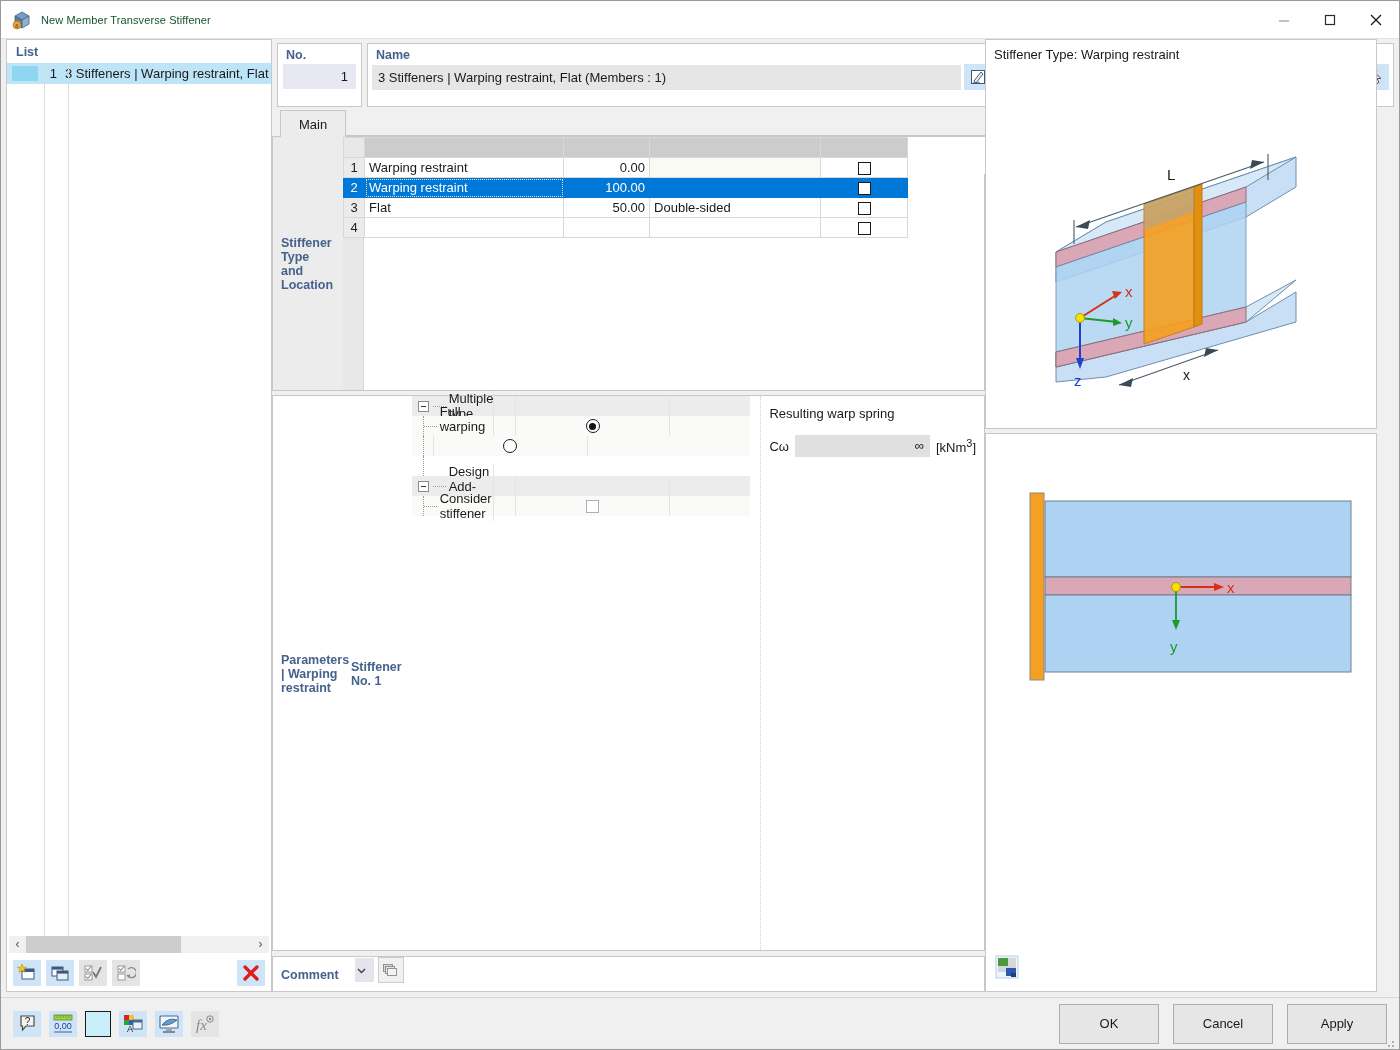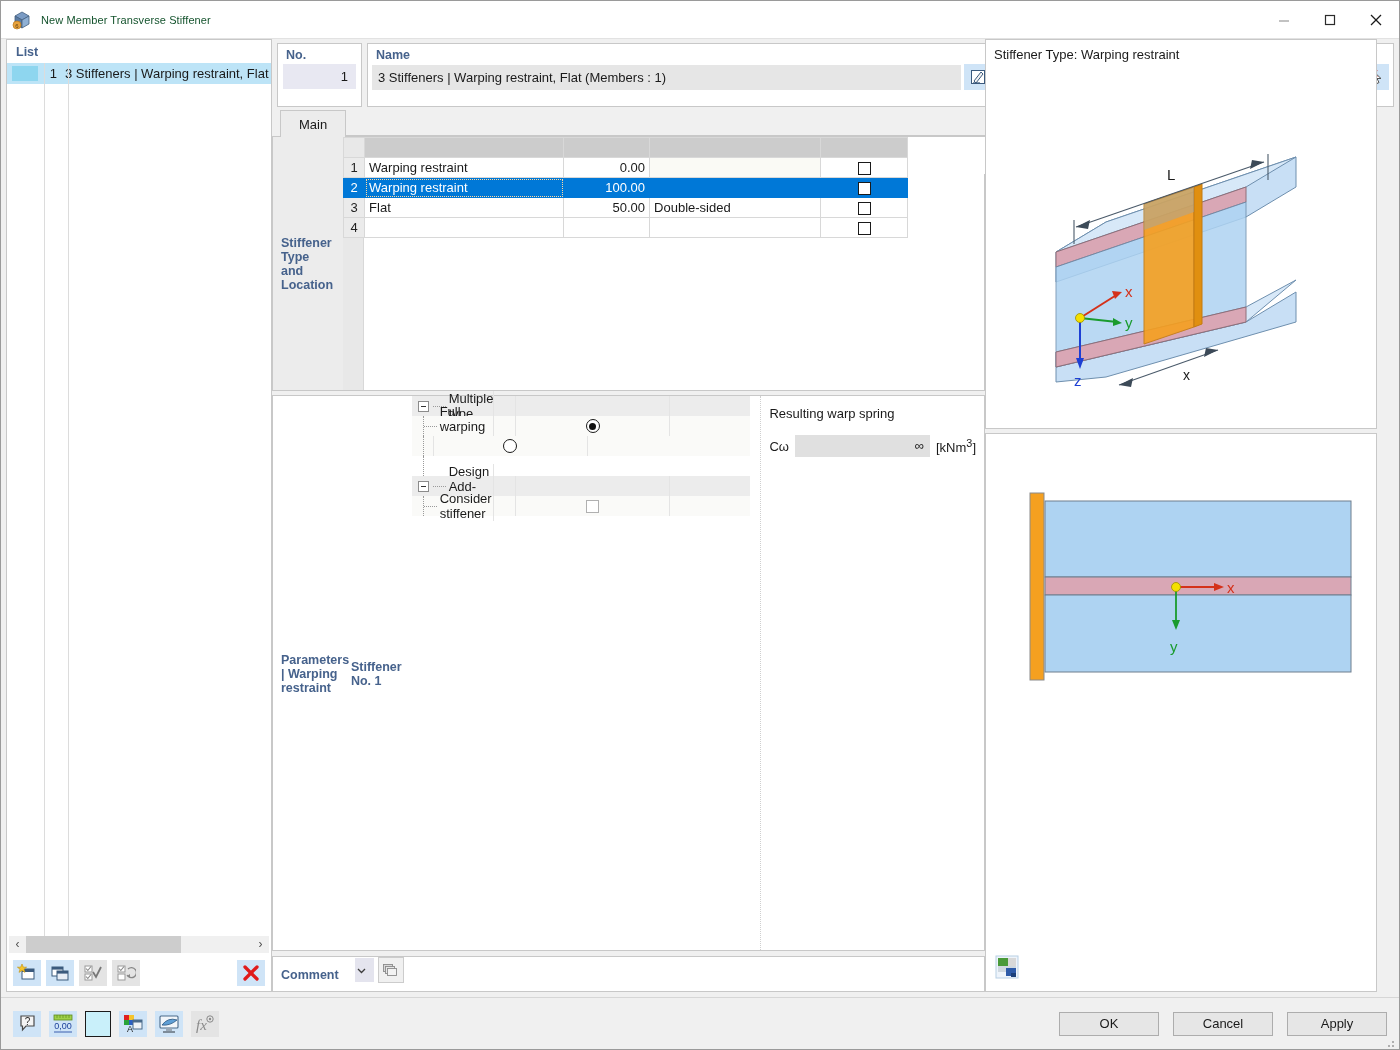--- a/index.html
+++ b/index.html
@@ -240,21 +240,21 @@
   .gfx-2d { flex: 1; margin-top: 4px; position: relative; }
 
   
   .bottombar {
     height: 52px; flex: none; display: flex; align-items: center;
     padding: 0 12px; background: #f0f0f0; border-top: 1px solid #d6d6d6;
     margin-top: 5px;
   }
   .bottombar .lefticons { display: flex; gap: 8px; align-items:center; }
   .bigbtn {
-    width: 100px; height: 24px; background: #e6e6e6; border: 1px solid #adadad;
+    width: 100px; height: 40px; background: #e6e6e6; border: 1px solid #adadad;
     display:flex; align-items:center; justify-content:center; font-size:13px;
   }
   .bottombar .rightbtns { margin-left:auto; display:flex; gap: 14px; }
   .grip { position:absolute; right: 4px; bottom: 3px; width: 10px; height: 10px; }
 </style>
 </head>
 <body>
 
 <div class="window">
 

